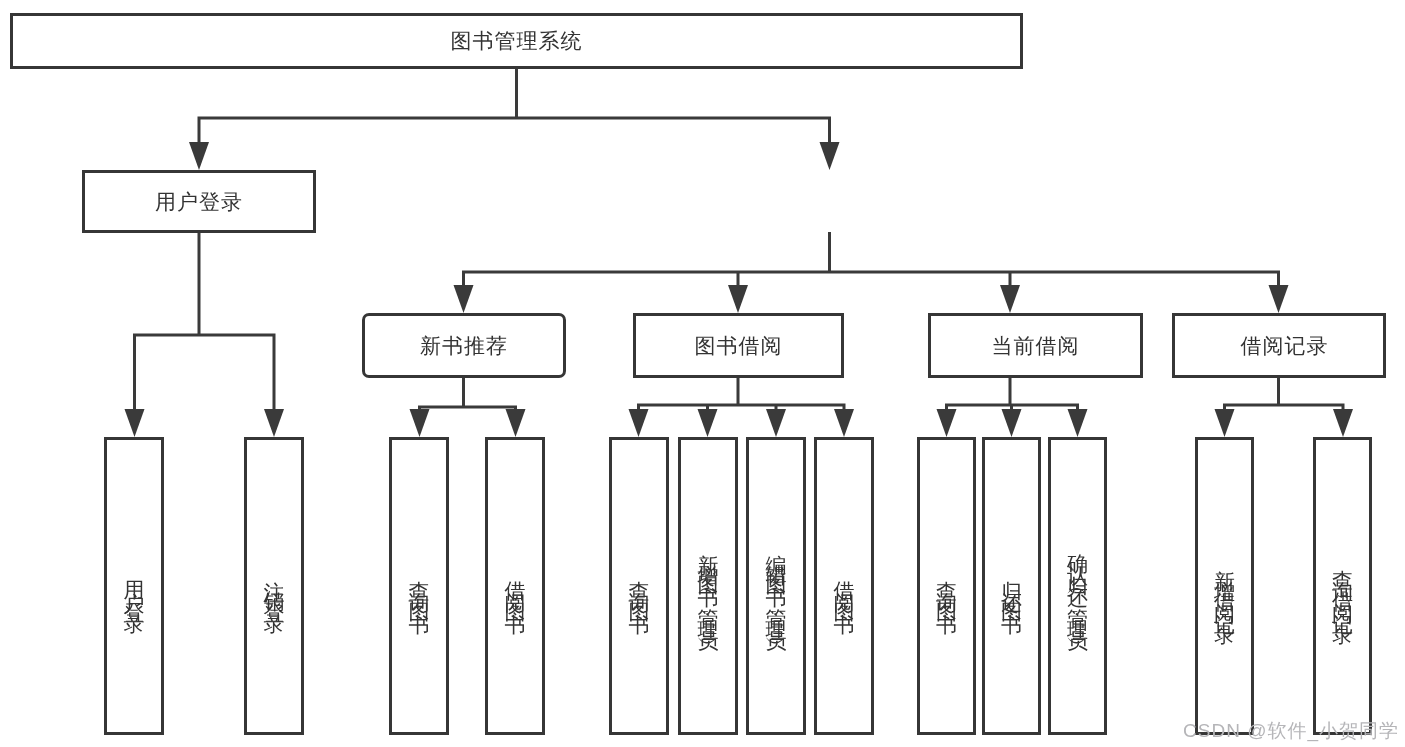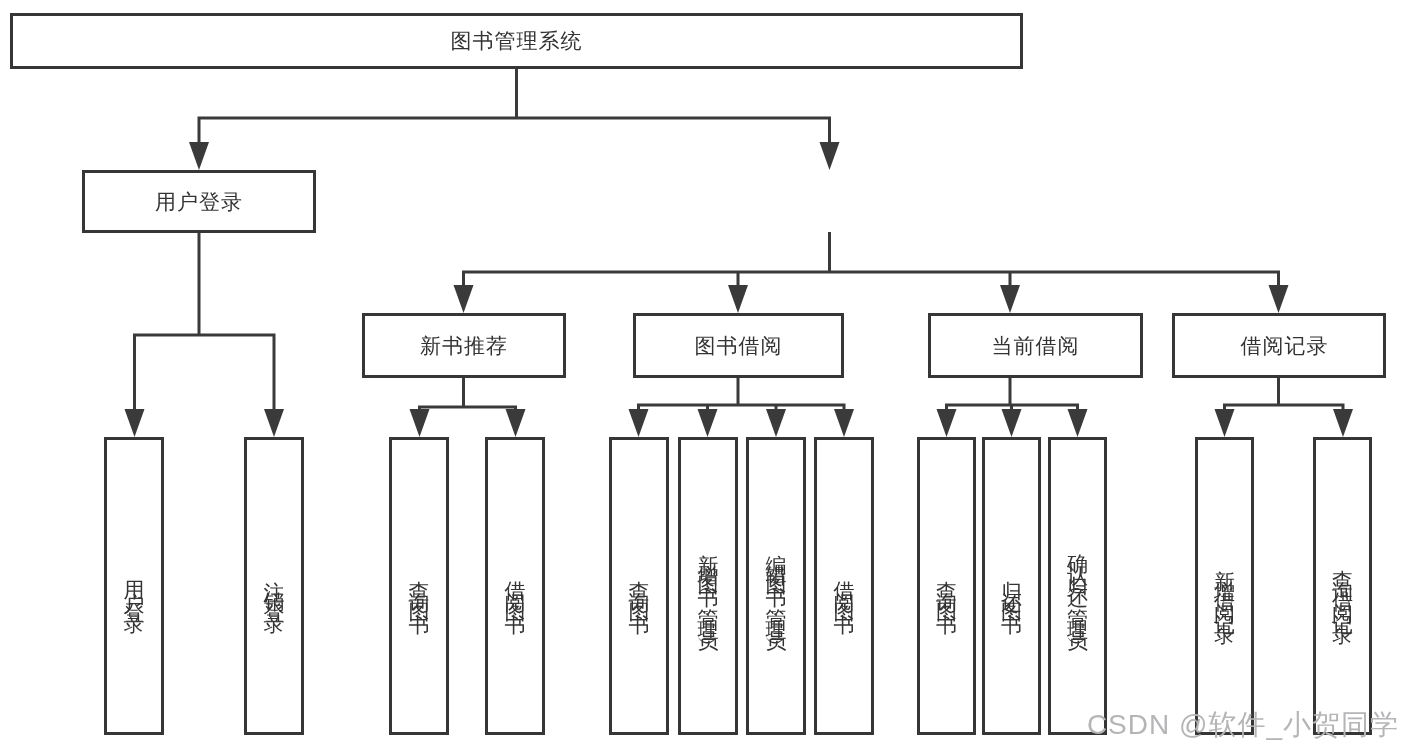--- a/index.html
+++ b/index.html
@@ -38,21 +38,21 @@
   .vtext {
     writing-mode: vertical-rl;
     text-orientation: mixed;
     letter-spacing: 11px;
     white-space: nowrap;
   }
   .watermark {
     position: absolute;
     right: 6px;
     bottom: 3px;
-    font-size: 28px;
+    font-size: 19px;
     color: #b5b5b8;
     z-index: 2;
     letter-spacing: 1px;
   }
 </style>
 </head>
 <body>
 
 <div class="canvas">
 
@@ -115,21 +115,21 @@
   </svg>
 
   <div class="box root-box">
     <span>图书管理系统</span>
   </div>
 
   <div class="box l2-box" style="left:82px; width:234px;">
     <span>用户登录</span>
   </div>
 
-  <div class="box l3-box" style="left:362px; width:204px;">
+  <div class="box l3-box" style="left:362px; width:204px;border-radius:7px;">
     <span>新书推荐</span>
   </div>
   <div class="box l3-box" style="left:633px; width:211px;">
     <span>图书借阅</span>
   </div>
   <div class="box l3-box" style="left:928px; width:215px;">
     <span>当前借阅</span>
   </div>
   <div class="box l3-box" style="left:1172px; width:214px;padding-left:11px;">
     <span>借阅记录</span>

